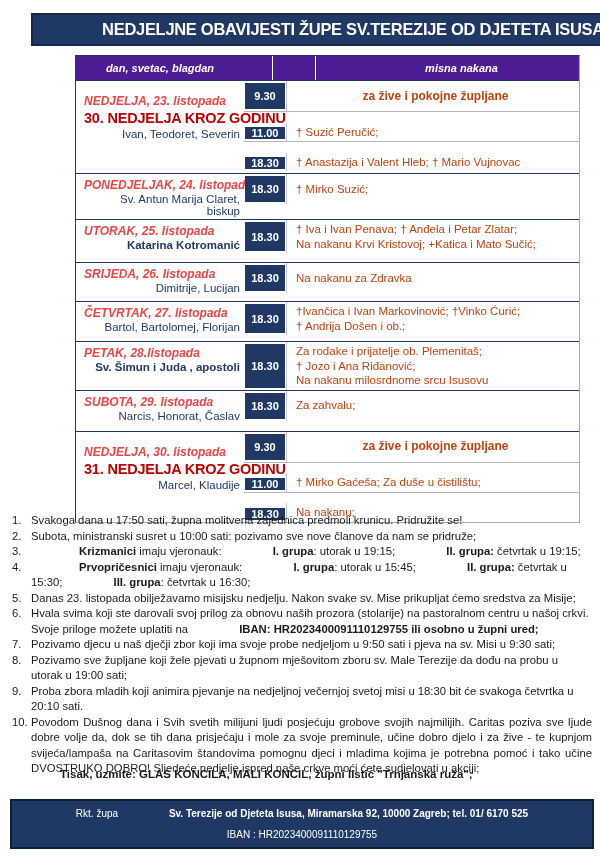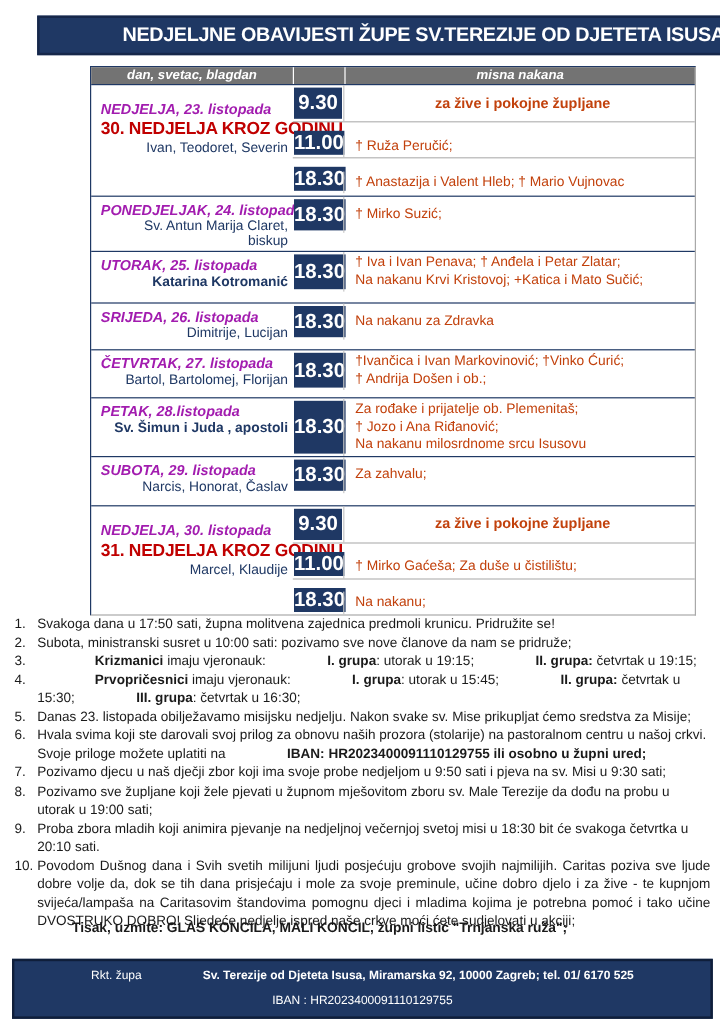--- a/index.html
+++ b/index.html
@@ -18,46 +18,46 @@
     color:#ffffff;font-weight:bold;font-size:16.5px;letter-spacing:-0.3px;white-space:nowrap;
   }
   
   #main-table{
     position:absolute;left:75px;top:55px;width:505px;
     border-left:1.5px solid #1f3864;border-right:1.5px solid #a9a9a9;
     border-bottom:1.5px solid #a9a9a9;border-top:1.5px solid #1f3864;
     box-sizing:border-box;background:#fff;
   }
   #col-header{
-    height:14px;background:#737373;display:flex;position:relative;
+    height:24px;background:#4c1d95;display:flex;position:relative;gap:28px;
   }
   #col-header .col-lbl{
     color:#fff;font-style:italic;font-weight:bold;font-size:11px;
     display:flex;align-items:center;justify-content:center;
   }
   #col-header .c-day{width:168px;}
   #col-header .c-gap{width:42px;border-left:1px solid #fff;border-right:1px solid #fff;}
   #col-header .c-int{flex:1;}
   .row{display:flex;border-top:1px solid #1f3864;box-sizing:border-box;}
   .date-cell{
     width:168px;box-sizing:border-box;padding:4px 4px 2px 8px;
     display:flex;flex-direction:column;
   }
   .date-cell.has-feast{padding-top:13px;}
-  .day-line{font-style:italic;font-weight:bold;font-size:12px;color:#a21caf;white-space:nowrap;}
+  .day-line{font-style:italic;font-weight:bold;font-size:12px;color:#ef4444;white-space:nowrap;}
   .feast-line{color:#c00000;font-weight:bold;font-size:14.5px;letter-spacing:-0.2px;white-space:nowrap;margin:2px 0 1px 0;}
   .saints-line{text-align:right;font-size:11.5px;color:#1f3864;margin-top:1px;}
   .saints-bold{font-weight:bold;}
   .masses{flex:1;display:flex;flex-direction:column;justify-content:flex-start;}
   .mass-row{display:flex;min-height:30px;box-sizing:border-box;}
   .mass-row + .mass-row{border-top:1px solid #b5b5b5;align-items:flex-end;}
   .time-cell{width:42px;box-sizing:border-box;display:flex;}
   .time-box{
     flex:1;margin:2px 1px;background:#1f3864;color:#ffffff;
-    font-weight:bold;font-size:17px;
+    font-weight:bold;font-size:11px;
     display:flex;align-items:center;justify-content:center;
   }
   .intent-cell{
     flex:1;border-left:1px solid #c6c6c6;padding:2px 4px 2px 9px;
     display:flex;flex-direction:column;justify-content:center;
     font-size:11.5px;line-height:14.5px;color:#c2410c;
   }
   .intent-cell.center{text-align:center;font-weight:bold;font-size:12px;}
   
   .r0{min-height:93px;} .r1{min-height:33px;} .r2{min-height:43px;} .r3{min-height:39px;}
@@ -109,21 +109,21 @@
             </div>
             <div class="intent-cell center">
               <div>za žive i pokojne župljane</div>
             </div>
           </div>
           <div class="mass-row">
             <div class="time-cell">
               <div class="time-box">11.00</div>
             </div>
             <div class="intent-cell">
-              <div>† Ruža Peručić;</div>
+              <div>† Suzić Peručić;</div>
             </div>
           </div>
           <div class="mass-row">
             <div class="time-cell">
               <div class="time-box">18.30</div>
             </div>
             <div class="intent-cell">
               <div>† Anastazija i Valent Hleb; † Mario Vujnovac</div>
             </div>
           </div>

